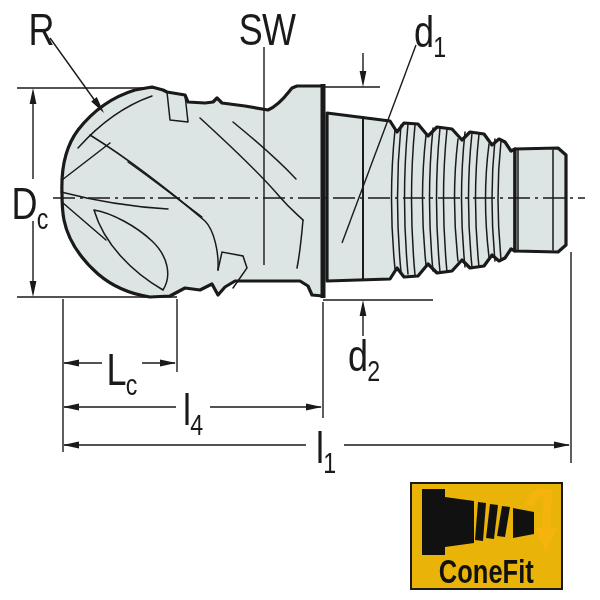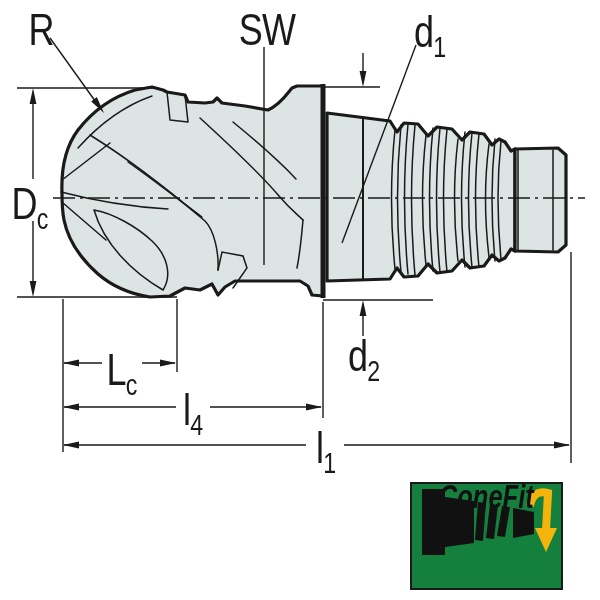--- a/index.html
+++ b/index.html
@@ -11,22 +11,22 @@
   .dim-label{
     position:absolute;font-size:45px;line-height:1;white-space:nowrap;
     transform:translateX(-50%) scaleX(0.8);transform-origin:center top;
     color:#1a1a1a;letter-spacing:-1px;
   }
   .dim-label .sub{
     font-size:29px;position:relative;top:10px;letter-spacing:0;
   }
   .badge{
     position:absolute;left:410px;top:482px;width:153px;height:108px;
-    border:2.5px solid #1a1a1a;box-sizing:border-box;background:#15803d;
-    display:flex;flex-direction:column;align-items:center;justify-content:flex-start;font-style:italic;
+    border:2.5px solid #1a1a1a;box-sizing:border-box;background:#eab308;
+    display:flex;flex-direction:column;align-items:center;justify-content:flex-end;
   }
   .badge-text{
     font-weight:bold;font-size:34px;line-height:1;margin-top:-5px;
     transform:scaleX(0.75);transform-origin:center top;color:#111;
   }
 </style>
 </head>
 <body>
 
 <div class="stage">

